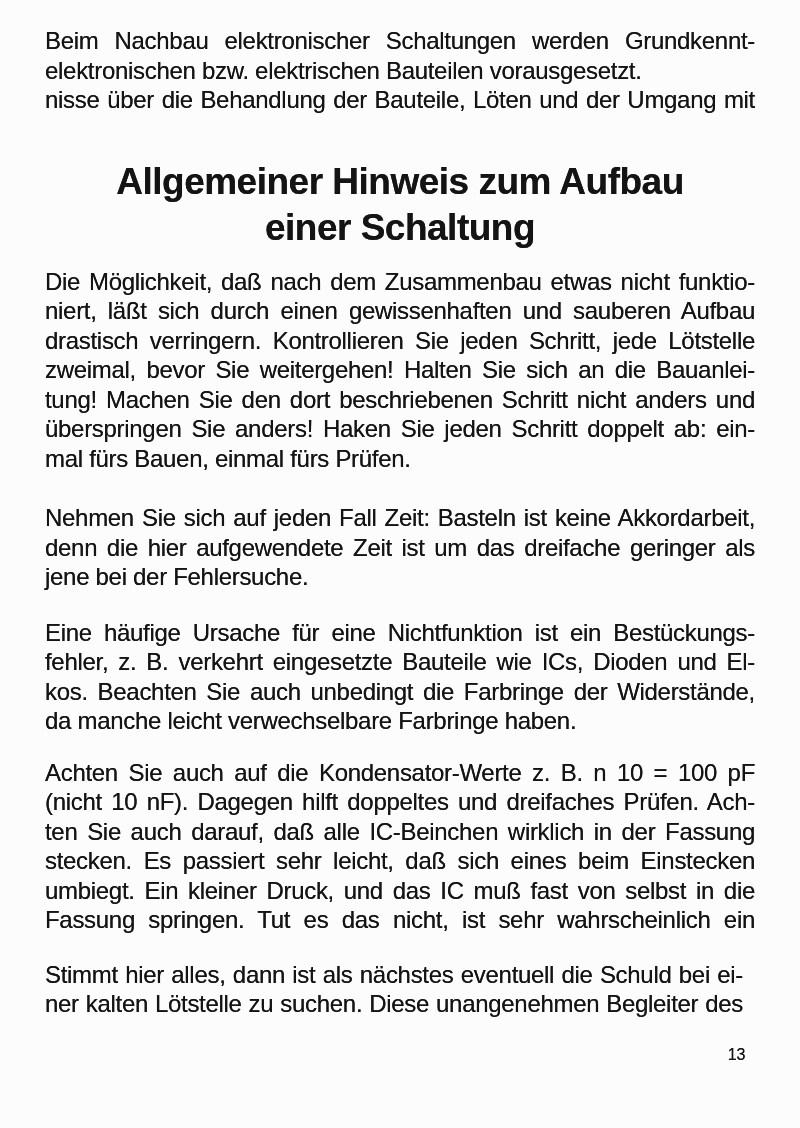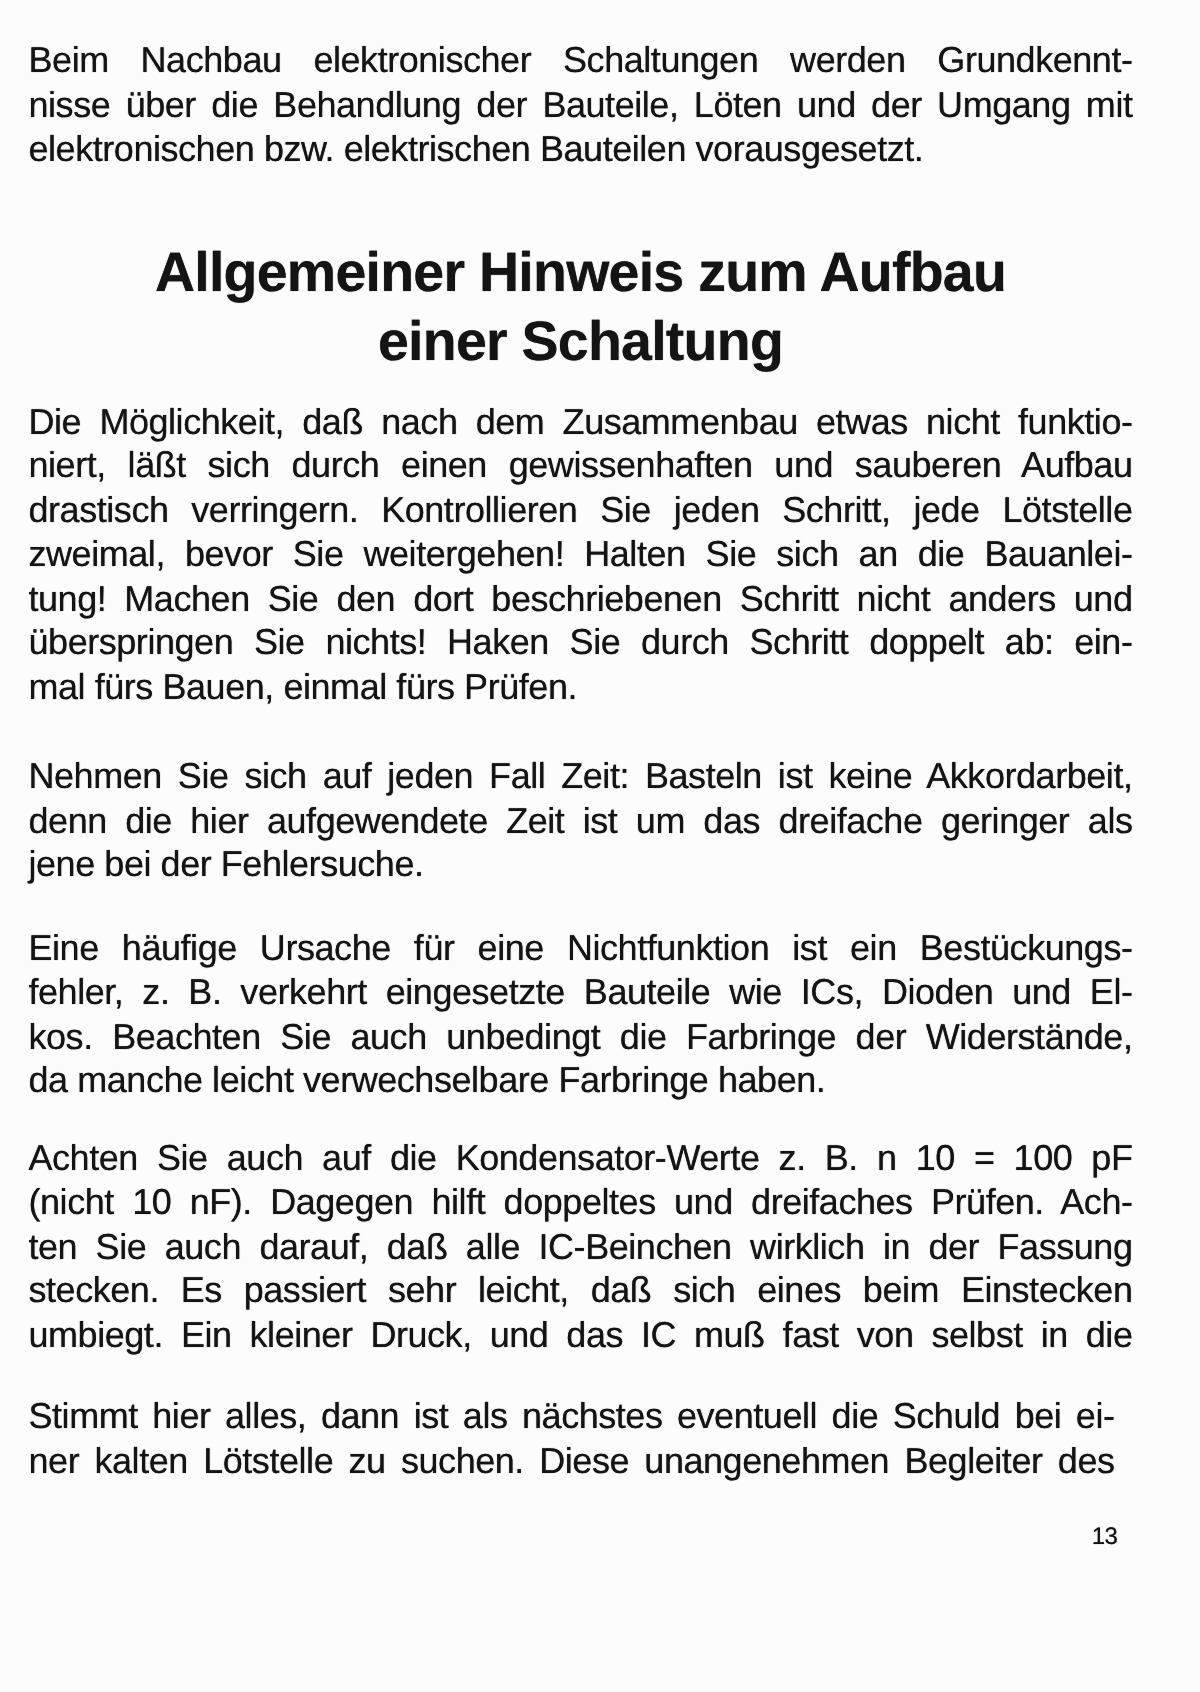--- a/index.html
+++ b/index.html
@@ -7,21 +7,21 @@
     margin: 0;
     padding: 0;
     background: #ffffff;
   }
   .page {
     position: relative;
     width: 800px;
     height: 1128px;
     margin: 0 auto;
     box-sizing: border-box;
-    padding: 26px 45px 0 19px;
+    padding: 26px 45px 0 45px;
     background: var(--page-bg, #fcfcfc);
     color: var(--ink, #141414);
     font-family: "Liberation Sans", "DejaVu Sans", sans-serif;
     overflow: hidden;
     
     text-shadow: 0 0 0.6px rgba(20, 20, 20, 0.85);
   }
   .para {
     font-size: 24px;
     line-height: 29.5px;
@@ -59,36 +59,36 @@
     letter-spacing: -0.3px;
   }
 </style>
 </head>
 <body>
 
 <div class="page" style="--page-bg: #fcfcfc; --ink: #141414;">
 
   <div class="para p-intro">
     <div class="ln">Beim Nachbau elektronischer Schaltungen werden Grundkennt-</div>
+    <div class="ln end">elektronischen bzw. elektrischen Bauteilen vorausgesetzt.</div>
     <div class="ln">nisse über die Behandlung der Bauteile, Löten und der Umgang mit</div>
-    <div class="ln end">elektronischen bzw. elektrischen Bauteilen vorausgesetzt.</div>
   </div>
 
   <h1 class="heading">
     <div>Allgemeiner Hinweis zum Aufbau</div>
     <div>einer Schaltung</div>
   </h1>
 
   <div class="para p-aufbau">
     <div class="ln">Die Möglichkeit, daß nach dem Zusammenbau etwas nicht funktio-</div>
     <div class="ln">niert, läßt sich durch einen gewissenhaften und sauberen Aufbau</div>
     <div class="ln">drastisch verringern. Kontrollieren Sie jeden Schritt, jede Lötstelle</div>
     <div class="ln">zweimal, bevor Sie weitergehen! Halten Sie sich an die Bauanlei-</div>
     <div class="ln">tung! Machen Sie den dort beschriebenen Schritt nicht anders und</div>
-    <div class="ln">überspringen Sie nichts! Haken Sie durch Schritt doppelt ab: ein-</div>
+    <div class="ln">überspringen Sie anders! Haken Sie jeden Schritt doppelt ab: ein-</div>
     <div class="ln end">mal fürs Bauen, einmal fürs Prüfen.</div>
   </div>
 
   <div class="para p-zeit">
     <div class="ln">Nehmen Sie sich auf jeden Fall Zeit: Basteln ist keine Akkordarbeit,</div>
     <div class="ln">denn die hier aufgewendete Zeit ist um das dreifache geringer als</div>
     <div class="ln end">jene bei der Fehlersuche.</div>
   </div>
 
   <div class="para p-bestueckung">
@@ -97,20 +97,21 @@
     <div class="ln">kos. Beachten Sie auch unbedingt die Farbringe der Widerstände,</div>
     <div class="ln end">da manche leicht verwechselbare Farbringe haben.</div>
   </div>
 
   <div class="para p-kondensator">
     <div class="ln">Achten Sie auch auf die Kondensator-Werte z. B. n 10 = 100 pF</div>
     <div class="ln">(nicht 10 nF). Dagegen hilft doppeltes und dreifaches Prüfen. Ach-</div>
     <div class="ln">ten Sie auch darauf, daß alle IC-Beinchen wirklich in der Fassung</div>
     <div class="ln">stecken. Es passiert sehr leicht, daß sich eines beim Einstecken</div>
     <div class="ln">umbiegt. Ein kleiner Druck, und das IC muß fast von selbst in die</div>
+    <div class="ln">Fassung springen. Tut es das nicht, ist sehr wahrscheinlich ein</div>
   </div>
 
   <div class="para p-loetstelle">
     <div class="ln">Stimmt hier alles, dann ist als nächstes eventuell die Schuld bei ei-</div>
     <div class="ln">ner kalten Lötstelle zu suchen. Diese unangenehmen Begleiter des</div>
   </div>
 
   <div class="page-number-row">
     <span>13</span>
   </div>

